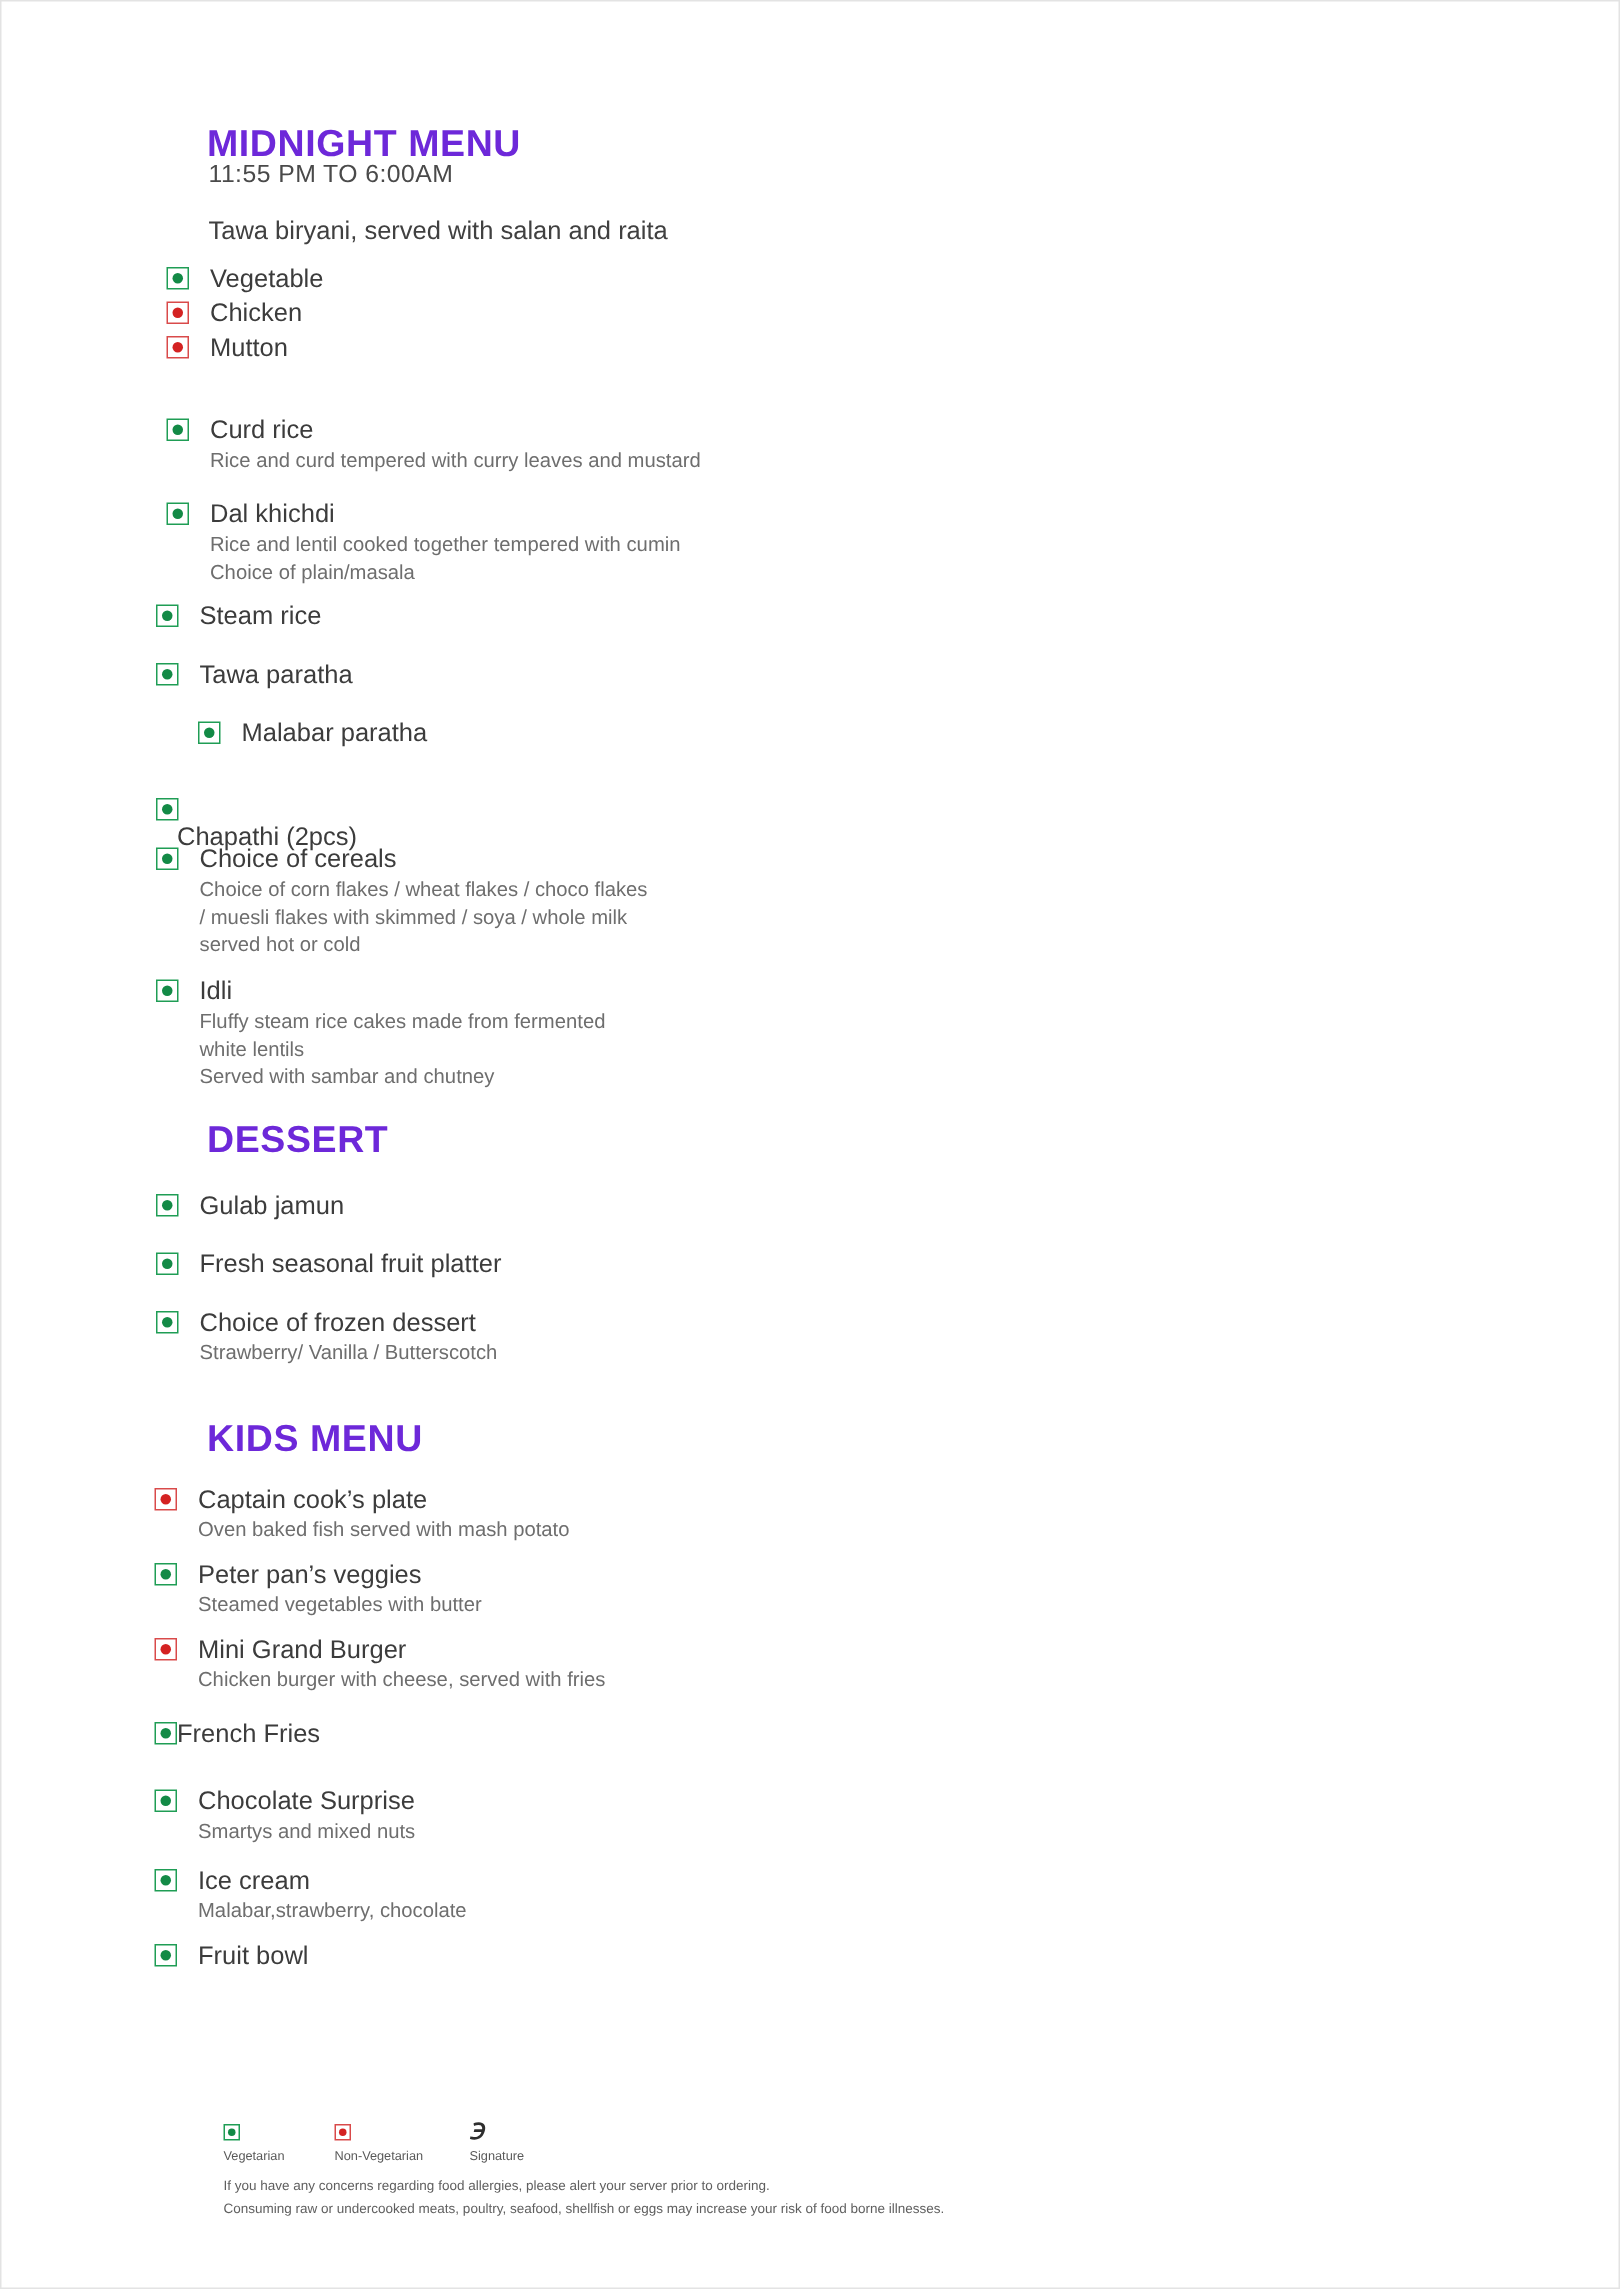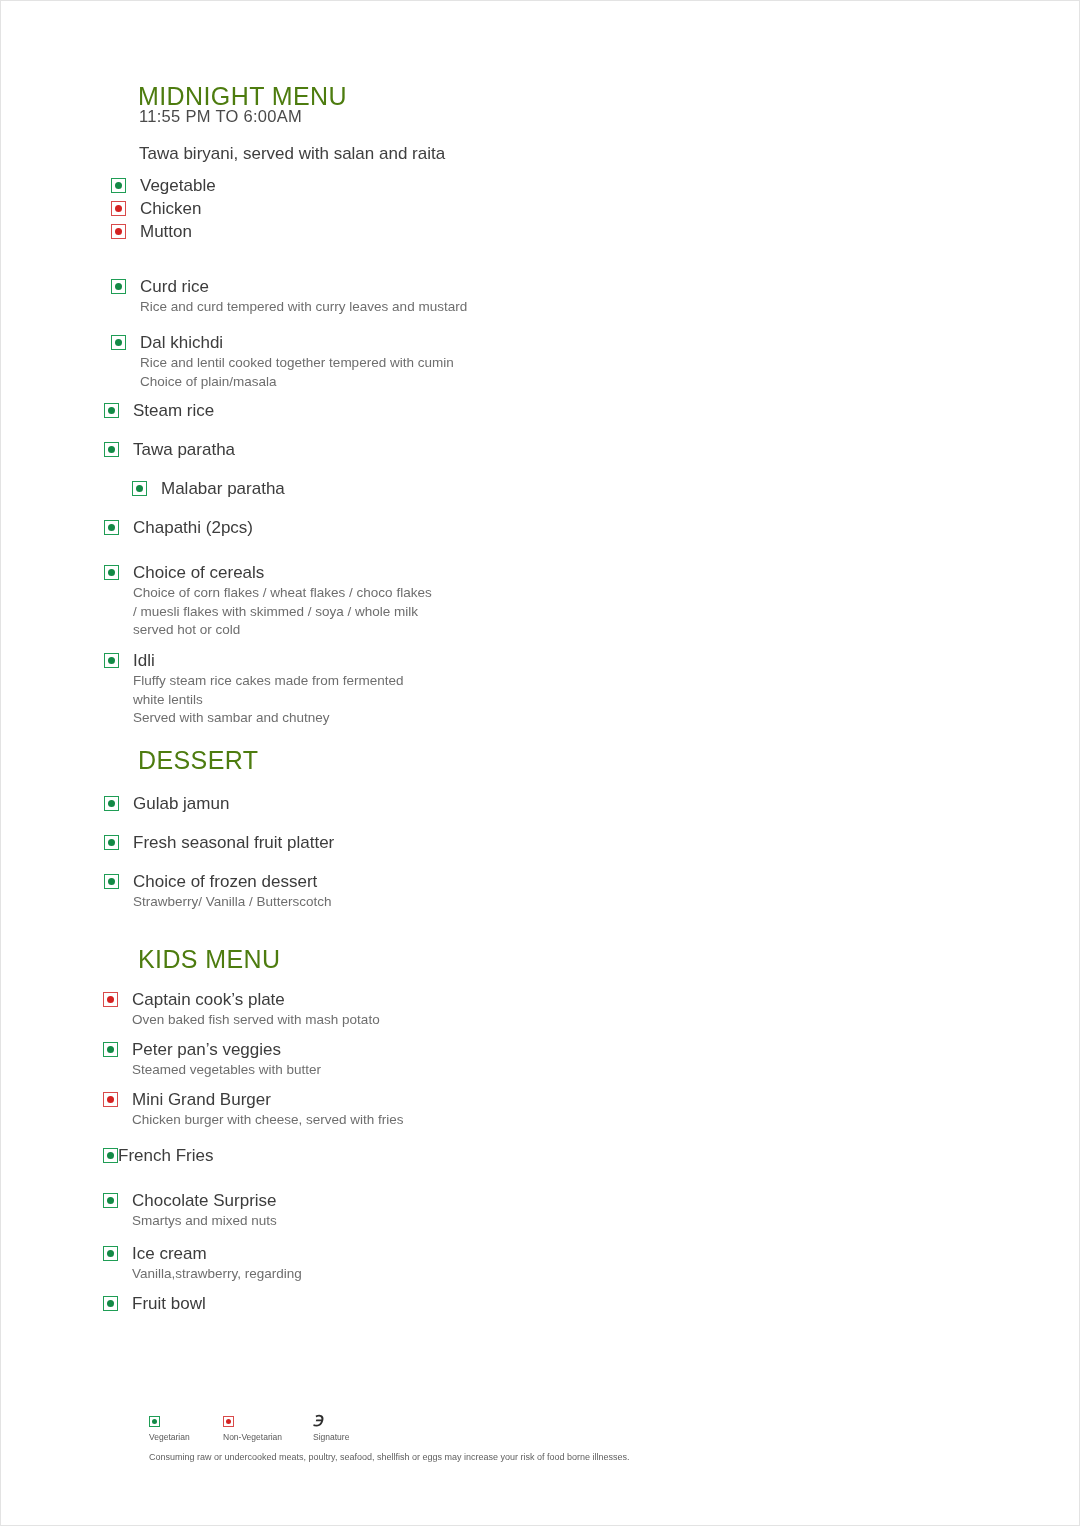--- a/index.html
+++ b/index.html
@@ -23,22 +23,22 @@
   .content {
     position: absolute;
     left: 0;
     top: 0;
     width: 1080px;
   }
 
   
   .section-head {
     font-size: 25px;
-    font-weight: 400;
-    color: #4d7c0f;
+    font-weight: 700;
+    color: #6d28d9;
     letter-spacing: 0.4px;
     line-height: 1.15;
     margin: 0;
   }
   .head-title {
     position: absolute;
     left: 137px;
     top: 81px;
   }
   .head-sub {
@@ -234,21 +234,21 @@
           </div>
         </div>
         <div class="item" style="left: 103px; top: 477px; margin-left: 28px;">
           <span class="marker">
             <span class="dot"></span>
           </span>
           <div class="texts" style="margin-left: 14px;">
             <div class="item-name">Malabar paratha</div>
           </div>
         </div>
-        <div class="item" style="left: 103px; top: 516px;">
+        <div class="item" style="left: 103px; top: 528px; flex-direction: column;">
           <span class="marker">
             <span class="dot"></span>
           </span>
           <div class="texts" style="margin-left: 14px;">
             <div class="item-name">Chapathi (2pcs)</div>
           </div>
         </div>
         <div class="item" style="left: 103px; top: 561px;">
           <span class="marker">
             <span class="dot"></span>
@@ -341,21 +341,21 @@
             <div class="item-name">Chocolate Surprise</div>
             <div class="item-desc">Smartys and mixed nuts</div>
           </div>
         </div>
         <div class="item" style="left: 102px; top: 1242px;">
           <span class="marker">
             <span class="dot"></span>
           </span>
           <div class="texts" style="margin-left: 14px;">
             <div class="item-name">Ice cream</div>
-            <div class="item-desc">Vanilla,strawberry, regarding</div>
+            <div class="item-desc">Malabar,strawberry, chocolate</div>
           </div>
         </div>
         <div class="item" style="left: 102px; top: 1292px;">
           <span class="marker">
             <span class="dot"></span>
           </span>
           <div class="texts" style="margin-left: 14px;">
             <div class="item-name">Fruit bowl</div>
           </div>
         </div>
@@ -374,17 +374,18 @@
           </span>
           <span class="legend-label">Non-Vegetarian</span>
         </div>
         <div class="legend-cell sig">
           <span class="sig-glyph">℈</span>
           <span class="legend-label">Signature</span>
         </div>
       </div>
 
     <div class="disclaimer">
+        <div>If you have any concerns regarding food allergies, please alert your server prior to ordering.</div>
         <div>Consuming raw or undercooked meats, poultry, seafood, shellfish or eggs may increase your risk of food borne illnesses.</div>
       </div>
 
   </div>
 </div>
 
 </body></html>

